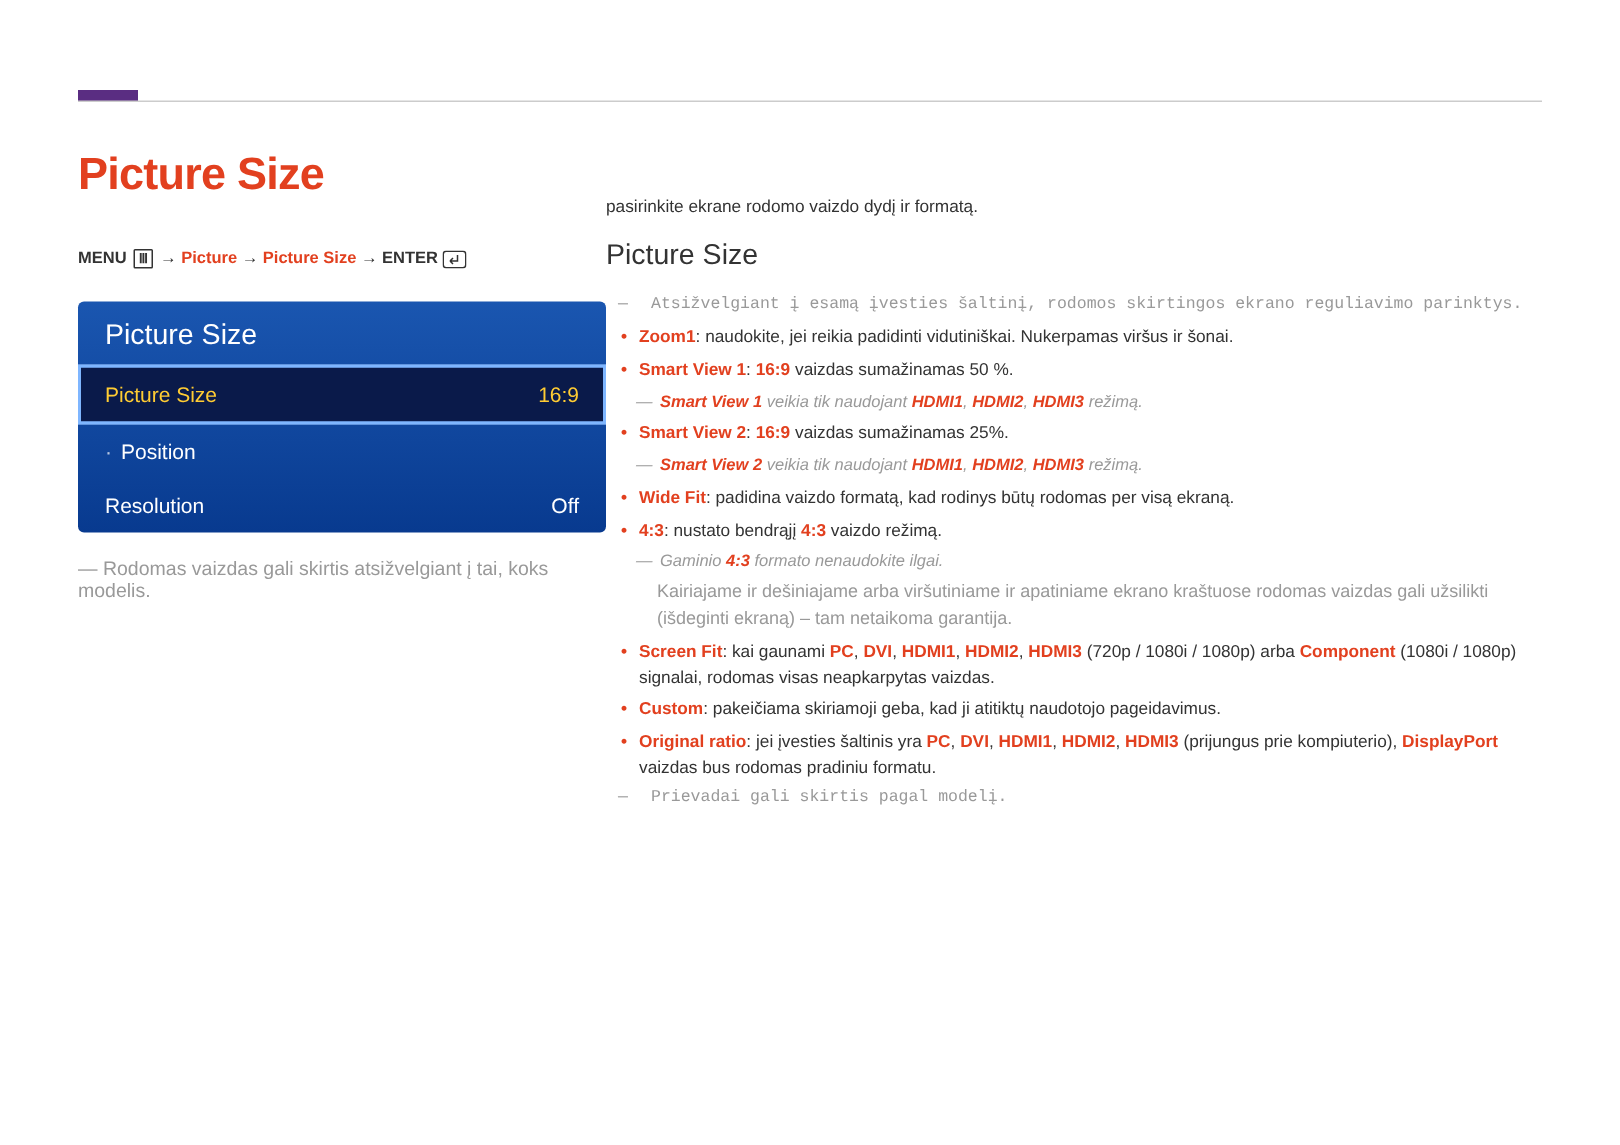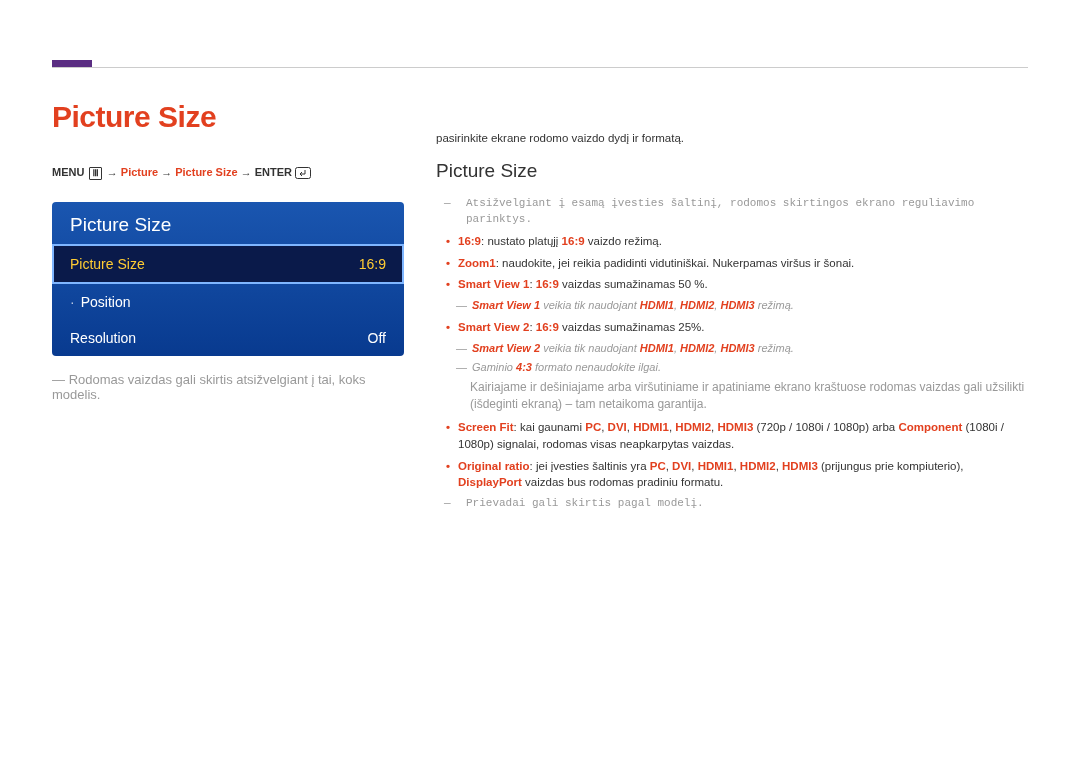--- a/index.html
+++ b/index.html
@@ -23,21 +23,20 @@
     position: absolute;
     top: 67px;
     left: 52px;
     right: 52px;
     height: 1px;
     background: #ccc;
   }
   .page {
     display: flex;
     padding: 100px 52px 0 52px;
-    gap: 32px;
   }
   .left-col { width: 352px; flex-shrink: 0; }
   .right-col { flex: 1; font-size: 11.5px; line-height: 1.45; }
   .h1 {
     color: #e2401f;
     font-size: 30px;
     font-weight: 600;
     margin-bottom: 32px;
     letter-spacing: -0.5px;
   }
@@ -149,30 +148,34 @@
 
     <div class="left-note">Rodomas vaizdas gali skirtis atsižvelgiant į tai, koks modelis.</div>
   </div>
 
   <div class="right-col">
     <p class="intro">pasirinkite ekrane rodomo vaizdo dydį ir formatą.</p>
     <h2 class="h2">Picture Size</h2>
     <div class="note">Atsižvelgiant į esamą įvesties šaltinį, rodomos skirtingos ekrano reguliavimo parinktys.</div>
 
     <ul>
-      <li class="bul"><span class="bl">16:9</span><span>: nustato platųjį </span><span class="bl">16:9</span><span> vaizdo režimą.</span></li>
       <li class="bul"><span class="bl">Zoom1</span><span>: naudokite, jei reikia padidinti vidutiniškai. Nukerpamas viršus ir šonai.</span></li>
       <li class="bul"><span class="bl">Smart View 1</span><span>: </span><span class="bl">16:9</span><span> vaizdas sumažinamas 50 %.</span></li>
     </ul>
     <div class="sub-note"><span class="bl">Smart View 1</span><span> veikia tik naudojant </span><span class="bl">HDMI1</span><span>, </span><span class="bl">HDMI2</span><span>, </span><span class="bl">HDMI3</span><span> režimą.</span></div>
     <ul>
       <li class="bul"><span class="bl">Smart View 2</span><span>: </span><span class="bl">16:9</span><span> vaizdas sumažinamas 25%.</span></li>
     </ul>
     <div class="sub-note"><span class="bl">Smart View 2</span><span> veikia tik naudojant </span><span class="bl">HDMI1</span><span>, </span><span class="bl">HDMI2</span><span>, </span><span class="bl">HDMI3</span><span> režimą.</span></div>
+    <ul>
+      <li class="bul"><span class="bl">Wide Fit</span><span>: padidina vaizdo formatą, kad rodinys būtų rodomas per visą ekraną.</span></li>
+      <li class="bul"><span class="bl">4:3</span><span>: nustato bendrąjį </span><span class="bl">4:3</span><span> vaizdo režimą.</span></li>
+    </ul>
     <div class="sub-note"><span>Gaminio </span><span class="bl">4:3</span><span> formato nenaudokite ilgai.</span></div>
     <div class="sub-block">Kairiajame ir dešiniajame arba viršutiniame ir apatiniame ekrano kraštuose rodomas vaizdas gali užsilikti (išdeginti ekraną) – tam netaikoma garantija.</div>
     <ul>
       <li class="bul"><span class="bl">Screen Fit</span><span>: kai gaunami </span><span class="bl">PC</span><span>, </span><span class="bl">DVI</span><span>, </span><span class="bl">HDMI1</span><span>, </span><span class="bl">HDMI2</span><span>, </span><span class="bl">HDMI3</span><span> (720p / 1080i / 1080p) arba </span><span class="bl">Component</span><span> (1080i / 1080p) signalai, rodomas visas neapkarpytas vaizdas.</span></li>
+      <li class="bul"><span class="bl">Custom</span><span>: pakeičiama skiriamoji geba, kad ji atitiktų naudotojo pageidavimus.</span></li>
       <li class="bul"><span class="bl">Original ratio</span><span>: jei įvesties šaltinis yra </span><span class="bl">PC</span><span>, </span><span class="bl">DVI</span><span>, </span><span class="bl">HDMI1</span><span>, </span><span class="bl">HDMI2</span><span>, </span><span class="bl">HDMI3</span><span> (prijungus prie kompiuterio), </span><span class="bl">DisplayPort</span><span> vaizdas bus rodomas pradiniu formatu.</span></li>
     </ul>
     <div class="note">Prievadai gali skirtis pagal modelį.</div>
   </div>
 </div>
 
 </body></html>

